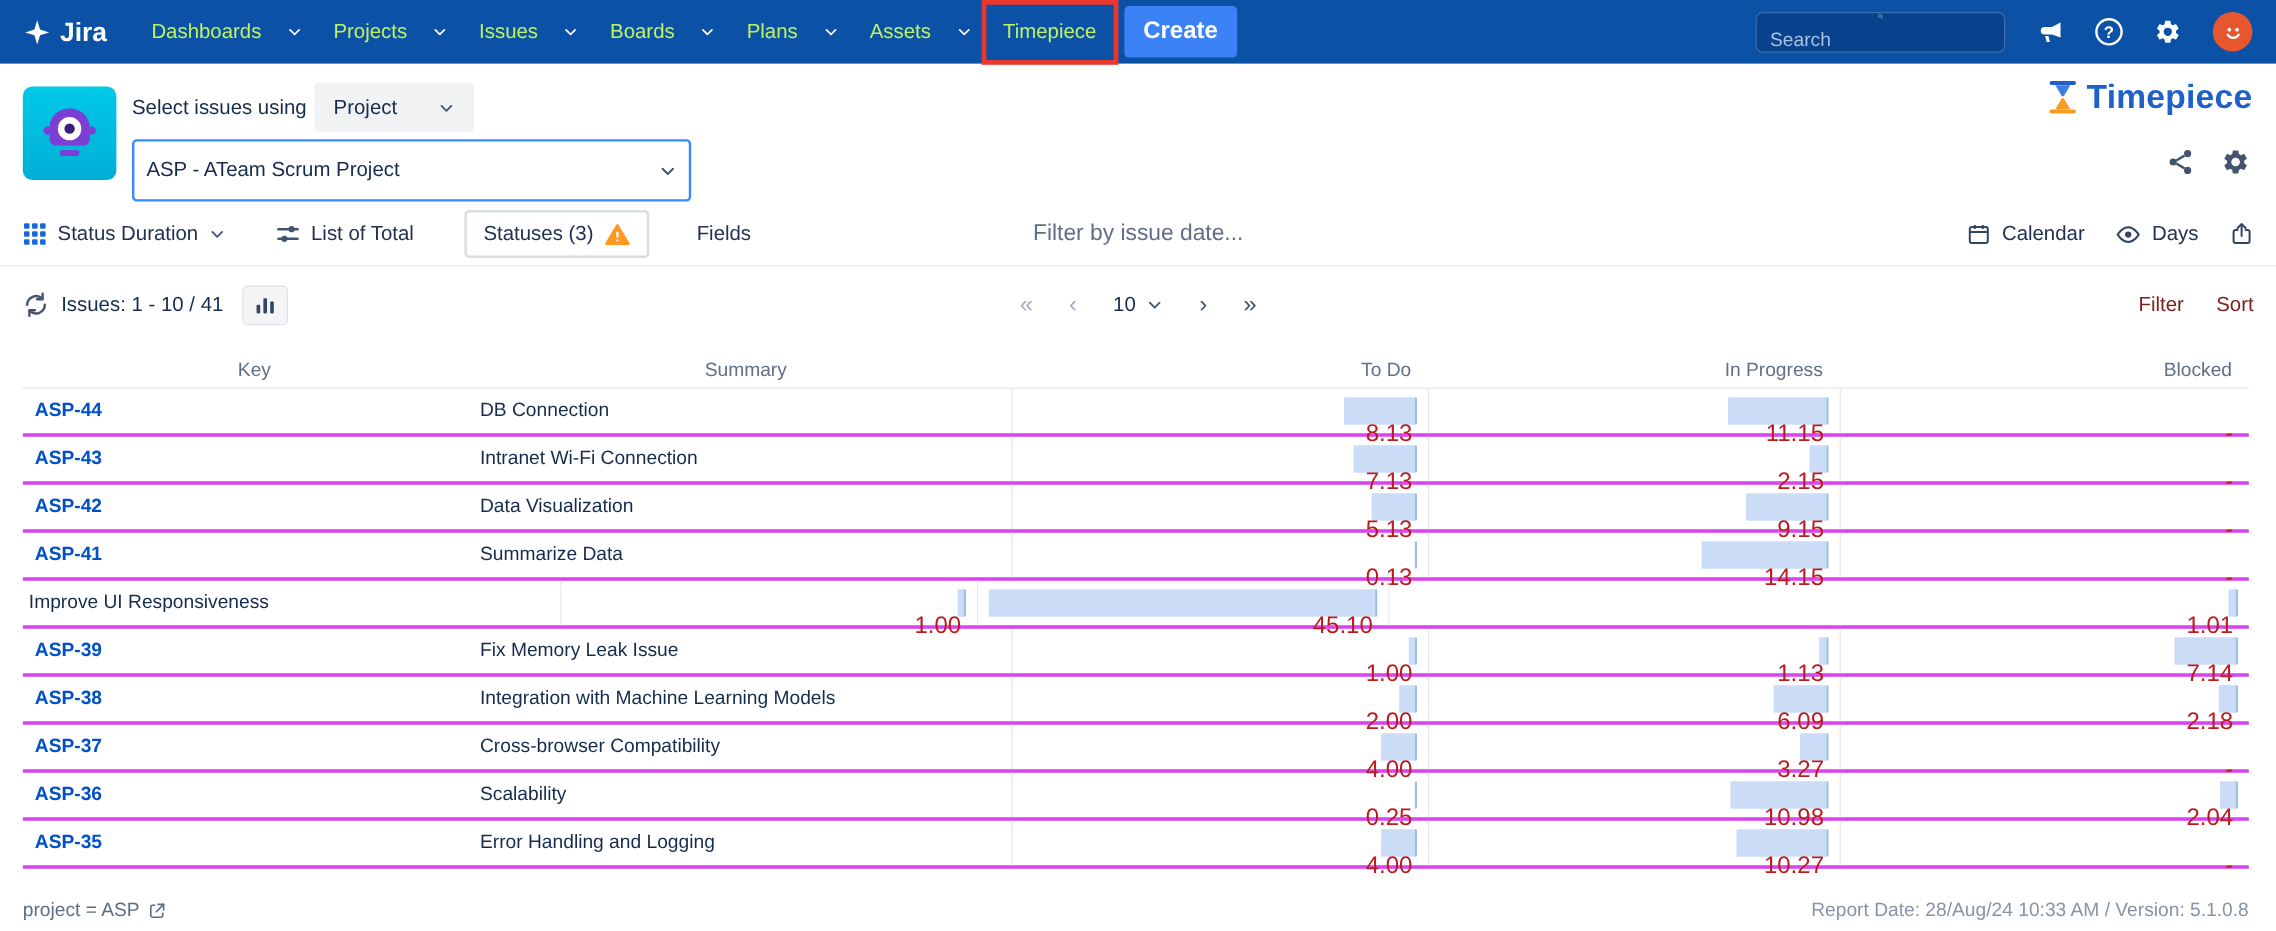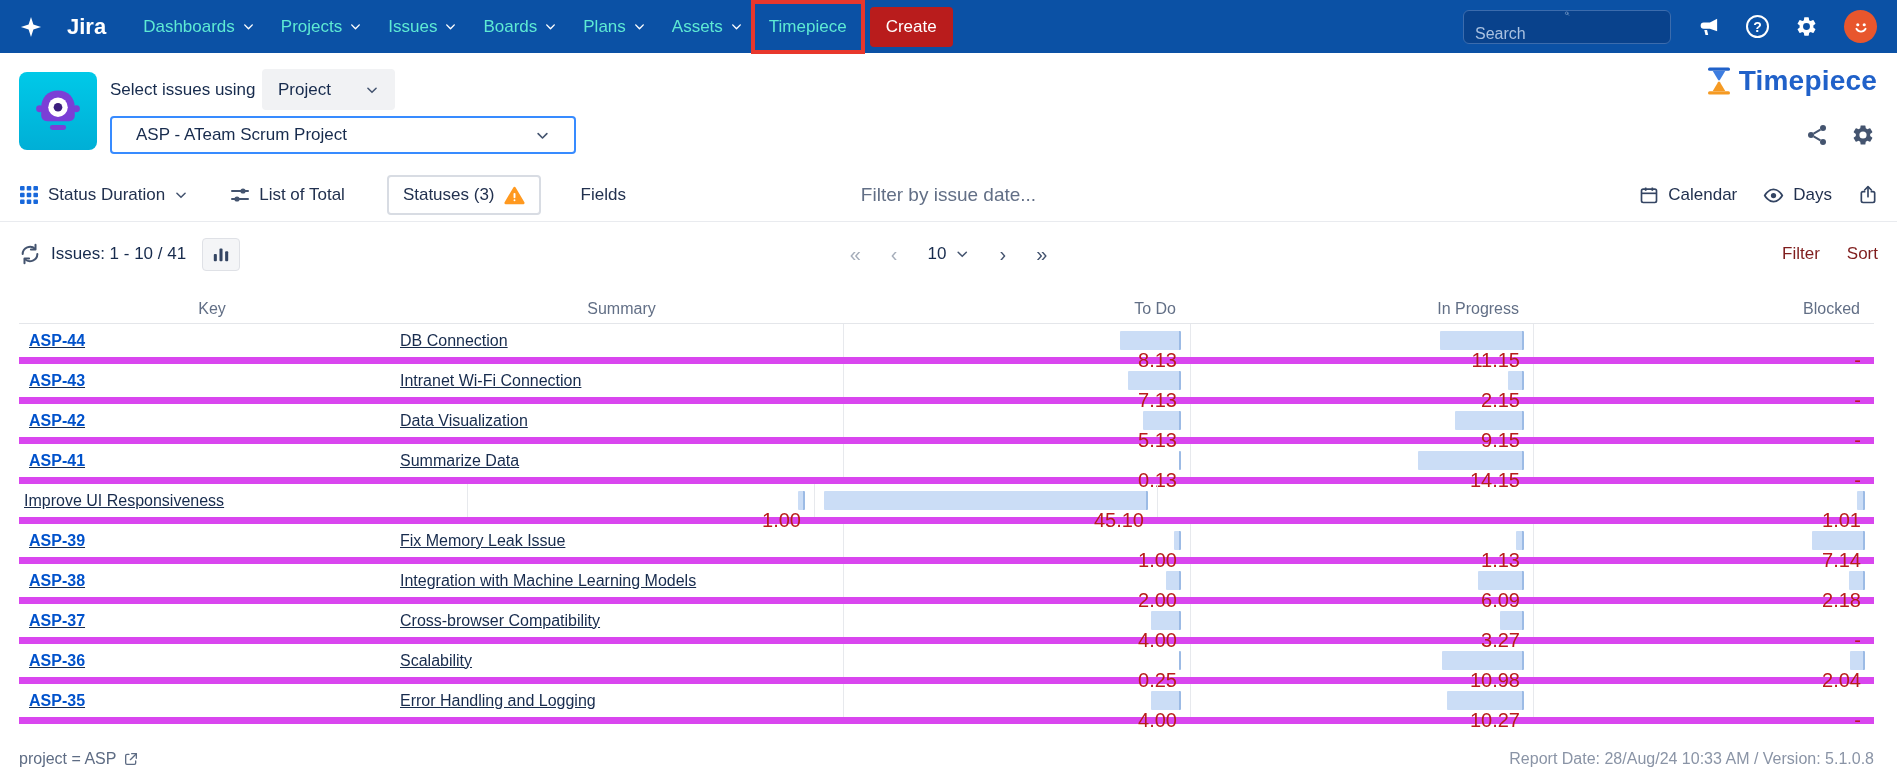--- a/index.html
+++ b/index.html
@@ -4,27 +4,27 @@
 <style>
   * { margin:0; padding:0; box-sizing:border-box; }
   html,body { background:#fff; }
   body { font-family:"Liberation Sans", sans-serif; color:#172B4D; }
   svg { display:block; }
   .page { position:relative; width:1897px; height:776px; background:#fff; overflow:hidden; }
 
   
   .nav { position:absolute; top:0; left:0; width:100%; height:53px; background:#0B51A5;
          display:flex; align-items:center; padding:0 20px; }
-  .brand { display:flex; align-items:center; gap:25px; color:#fff; font-size:22px; font-weight:bold; margin-right:24px; }
-  .nav-item { display:flex; align-items:center; gap:7px; color:#5eead4; font-size:17px;
+  .brand { display:flex; align-items:center; gap:8px; color:#fff; font-size:22px; font-weight:bold; margin-right:24px; }
+  .nav-item { display:flex; align-items:center; gap:21px; color:#bef264; font-size:17px;
               padding:9px 13px; border-radius:4px; white-space:nowrap; position:relative; cursor:pointer; }
   .chev { flex:none; }
   .annotation-box { position:absolute; left:-5px; right:-5px; top:-8px; bottom:-8px;
                     border:4px solid #E8372C; pointer-events:none; }
-  .create-btn { margin-left:10px; background:#b91c1c; color:#fff; font-size:17px; font-weight:normal;
+  .create-btn { margin-left:10px; background:#3b82f6; color:#fff; font-size:20px; font-weight:bold;
                 border:none; border-radius:4px; padding:10px 16px; cursor:pointer; font-family:inherit; }
   .nav-right { margin-left:auto; display:flex; align-items:center; gap:26px; }
   .search-box { display:flex; align-items:center; gap:9px; width:208px; height:34px;
                 background:#09428C; border:1.5px solid #3C6CAD; border-radius:6px; padding:0 11px;flex-direction:column; }
   .search-box input { background:transparent; border:none; outline:none; color:#D6E2F3;
                       font-size:16px; width:100%; font-family:inherit; }
   .search-box input::placeholder { color:#A9C1E0; }
   .nav-icon { color:#fff; cursor:pointer; }
   .help-circle { width:23px; height:23px; border:2px solid #fff; border-radius:50%; color:#fff;
                  display:flex; align-items:center; justify-content:center; font-size:14px; font-weight:bold; cursor:pointer; }
@@ -32,23 +32,23 @@
             display:flex; align-items:center; justify-content:center; cursor:pointer; }
 
   
   .header { position:absolute; top:53px; left:0; width:100%; height:116px; }
   .app-avatar { position:absolute; left:19px; top:19px; width:78px; height:78px; border-radius:8px;
                 background:linear-gradient(180deg,#00C9E8,#00AFD6); display:flex; align-items:center; justify-content:center; }
   .select-label { position:absolute; left:110px; top:27px; font-size:17px; color:#172B4D; }
   .mode-select { position:absolute; left:262px; top:16px; height:41px; background:#F1F2F4; border-radius:4px;
                  display:flex; align-items:center; gap:34px; padding:0 16px; font-size:17px; color:#172B4D; cursor:pointer; }
   .mode-select .chev, .project-select .chev { color:#44546F; }
-  .project-select { position:absolute; left:110px; top:63px; width:466px; height:38px; background:#fff;
+  .project-select { position:absolute; left:110px; top:63px; width:466px; height:52px; background:#fff;
                     border:2px solid #388BFF; border-radius:4px; display:flex; align-items:center;
-                    padding:0 24px; font-size:17px; cursor:pointer; }
+                    padding:0 10px; font-size:17px; cursor:pointer; }
   .project-select .chev { margin-left:auto; }
   .tp-logo { position:absolute; right:20px; top:12px; display:flex; align-items:center; gap:5px; }
   .tp-logo .text { font-size:28px; font-weight:bold; color:#2061C9; letter-spacing:.2px; }
   .header-icons { position:absolute; right:22px; top:70px; display:flex; gap:22px; color:#44546F; }
   .header-icons > * { cursor:pointer; }
 
   
   .toolbar { position:absolute; top:169px; left:0; width:100%; height:53px; display:flex; align-items:center;
              padding:0 19px; border-bottom:1px solid #E9EBEF; }
   .tgroup { display:flex; align-items:center; gap:9px; font-size:17px; color:#22314F; cursor:pointer; white-space:nowrap; }
@@ -74,21 +74,21 @@
   .results-right { margin-left:auto; display:flex; gap:27px; font-size:17px; color:#7f1d1d; }
   .results-right span { cursor:pointer; }
 
   
   .table { position:absolute; top:295px; left:19px; right:23px; }
   .thead { display:flex; height:29px; align-items:center; border-bottom:1px solid #E4E6EA; }
   .th { font-size:16px; color:#626F86;text-align:center; }
   .w-key { width:376px; } .w-sum { width:448px; } .w-num1 { width:347px; } .w-num2 { width:343px; } .w-num3 { flex:1; }
   .th.num { text-align:right; padding-right:14px; }
   .th.key { padding-left:10px; } .th.sum { padding-left:5px; }
-  .trow { display:flex; height:40px; align-items:center; border-bottom:7px solid #d946ef;text-decoration:underline; }
+  .trow { display:flex; height:40px; align-items:center; border-bottom:3px solid #d946ef; }
   .cell { height:100%; display:flex; align-items:center; }
   .c-key { padding-left:10px; }
   .key-link { font-size:16px; font-weight:bold; color:#0052CC; text-decoration:none; cursor:pointer; }
   .c-sum { font-size:16px; color:#172B4D; padding-left:5px; white-space:nowrap; overflow:hidden; }
   .c-num { position:relative; border-left:1px solid #E7E9ED; }
   .bar { position:absolute; right:9px; top:7px; bottom:7px; background:#CBDDF6;
          border-right:2px solid #9CBBE5; border-radius:1px; max-width:calc(100% - 18px); }
   .val { position:absolute; right:13px; top:50%; transform:translateY(-50%); font-size:20px; color:#b91c1c;margin-top:19px; }
 
   

